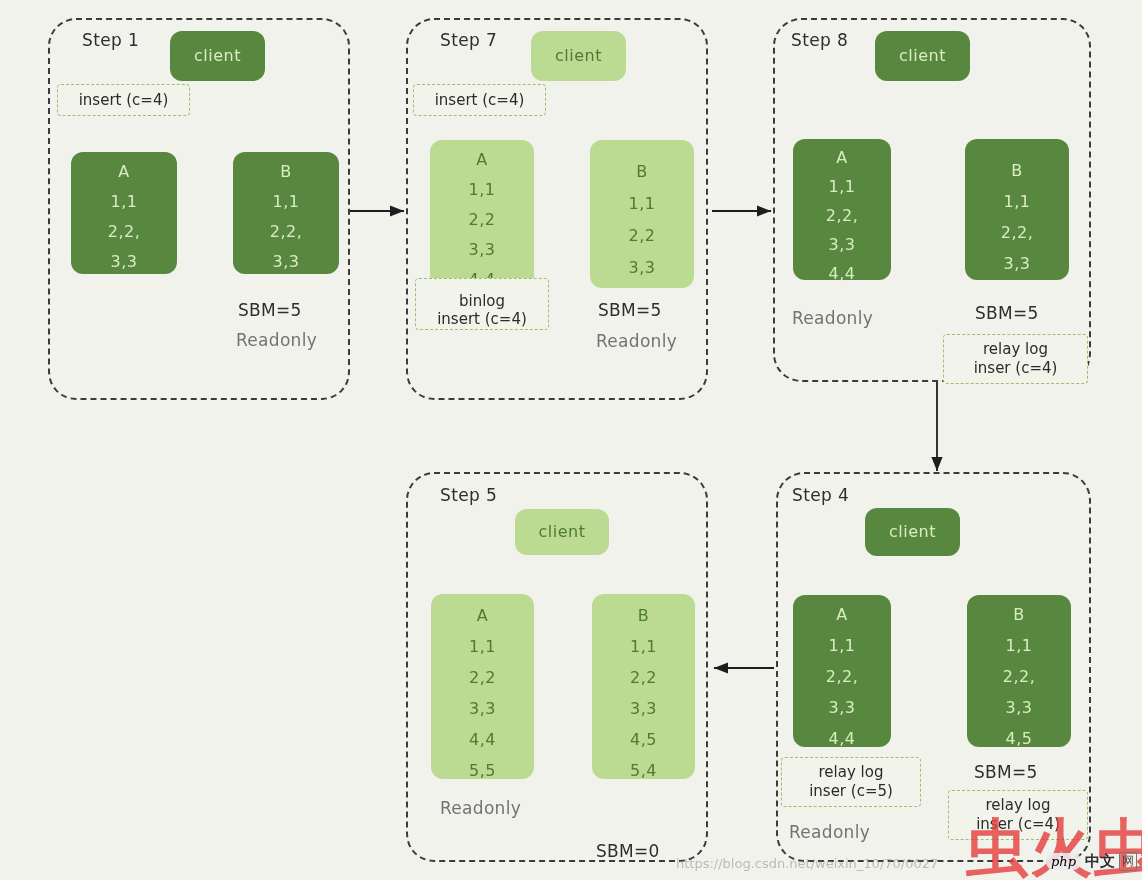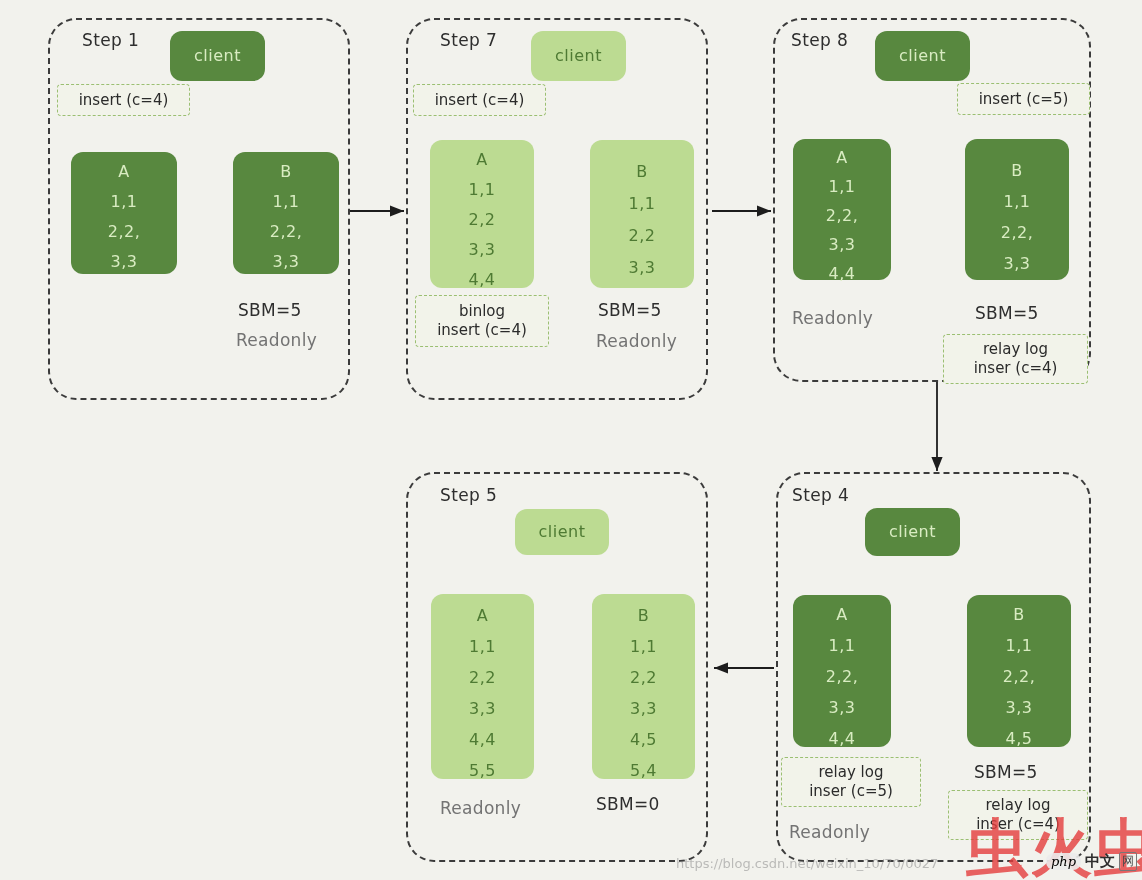--- a/index.html
+++ b/index.html
@@ -272,38 +272,35 @@
     <span class="row" style="margin-top:14px;">4,4</span>
   </div>
 
   <div class="node light" style="left:590px; top:140px; width:104px; height:148px;">
     <span class="row" style="margin-top:18px;">B</span>
     <span class="row" style="margin-top:16px;">1,1</span>
     <span class="row" style="margin-top:16px;">2,2</span>
     <span class="row" style="margin-top:16px;">3,3</span>
   </div>
 
-  <div class="note" style="left:415px; top:295px; width:134px; height:52px;">
+  <div class="note" style="left:415px; top:278px; width:134px; height:52px;justify-content:flex-end;">
     <span>binlog</span>
     <span>insert (c=4)</span>
   </div>
 
   <div class="status sbm" style="left:598px; top:300px;">SBM=5</div>
   <div class="status readonly" style="left:596px; top:331px;">Readonly</div>
 
   <div class="panel" style="left:773px; top:18px; width:318px; height:364px;"></div>
   <div class="panel-title" style="left:791px; top:30px;">Step 8</div>
 
   <div class="node dark client" style="left:875px; top:31px; width:95px; height:50px;">
     <span class="row">client</span>
   </div>
 
-  <div class="note" style="left:957px; top:83px; width:133px; height:32px;">
-    <span>insert (c=5)</span>
-  </div>
 
   <div class="node dark" style="left:793px; top:139px; width:98px; height:141px;">
     <span class="row" style="margin-top:5px;">A</span>
     <span class="row" style="margin-top:13px;">1,1</span>
     <span class="row" style="margin-top:13px;">2,2,</span>
     <span class="row" style="margin-top:13px;">3,3</span>
     <span class="row" style="margin-top:13px;">4,4</span>
   </div>
 
   <div class="node dark" style="left:965px; top:139px; width:104px; height:141px;">
@@ -377,21 +374,21 @@
   <div class="node light" style="left:592px; top:594px; width:103px; height:185px;">
     <span class="row" style="margin-top:8px;">B</span>
     <span class="row" style="margin-top:15px;">1,1</span>
     <span class="row" style="margin-top:15px;">2,2</span>
     <span class="row" style="margin-top:15px;">3,3</span>
     <span class="row" style="margin-top:15px;">4,5</span>
     <span class="row" style="margin-top:15px;">5,4</span>
   </div>
 
   <div class="status readonly" style="left:440px; top:798px;">Readonly</div>
-  <div class="status sbm" style="left:596px; top:794px;">SBM=0</div>
+  <div class="status sbm" style="left:596px; top:841px;">SBM=0</div>
 
   <div class="wm-cjk" style="left:966px; top:806px;">虫火虫</div>
   <div class="wm-url" style="left:676px; top:856px;">https://blog.csdn.net/weixin_10/70/0027</div>
   <div class="wm-php" style="left:1046px; top:852px;">
     <span class="php-badge">php</span>
     <span class="php-cn">中文</span>
     <span class="php-net">网</span>
   </div>
 
 </div>

